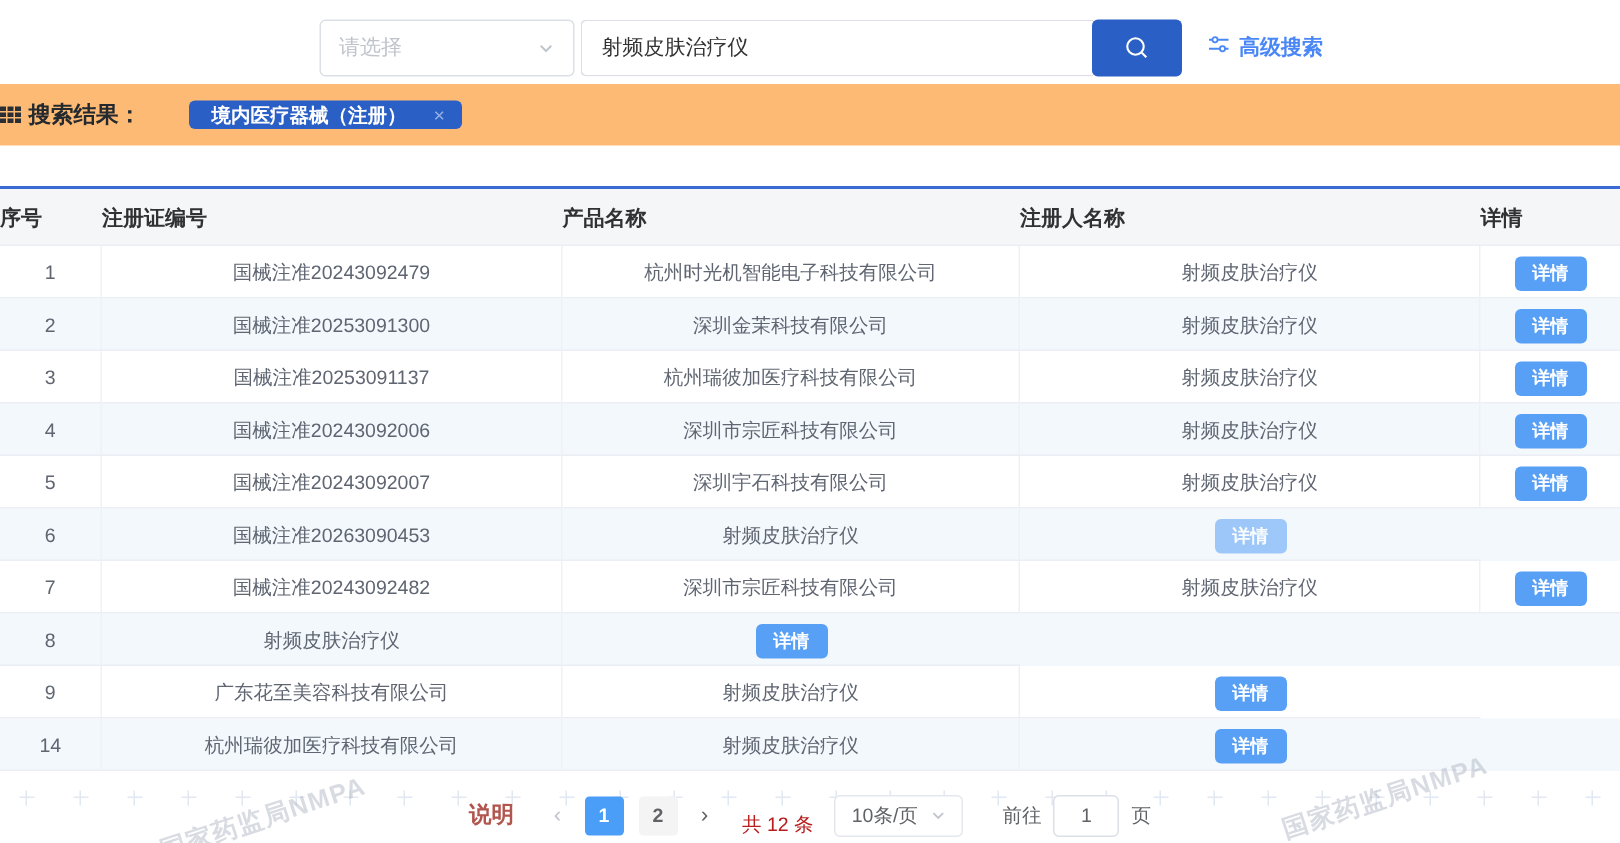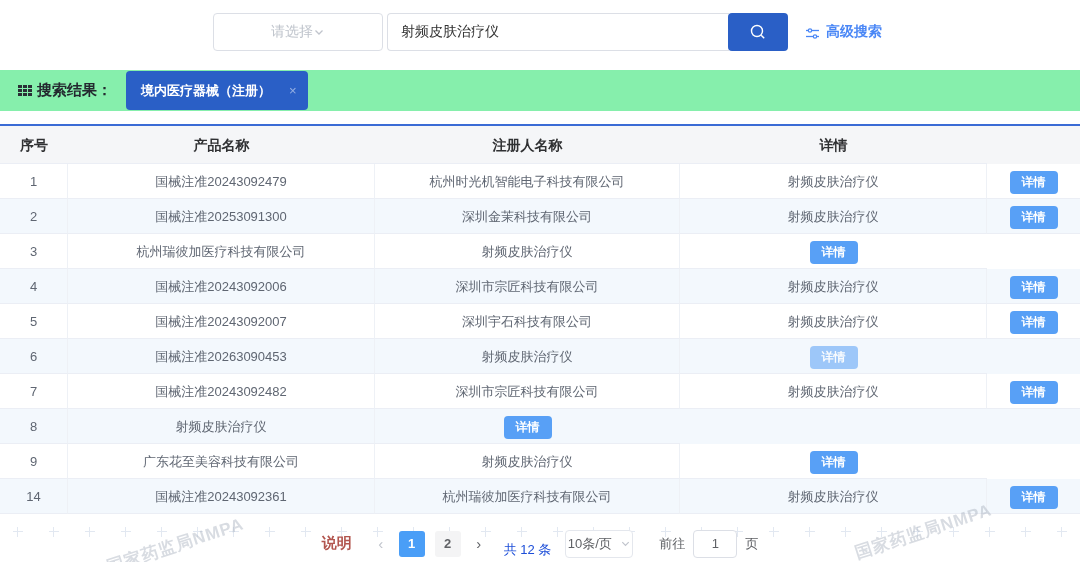--- a/index.html
+++ b/index.html
@@ -7,56 +7,56 @@
   body {
     position:relative; overflow:hidden; background:#ffffff;
     font-family:"Liberation Sans","DejaVu Sans",sans-serif;
     color:#303133;
   }
 
   
   .search-row { position:absolute; top:13px; left:213px; display:flex; align-items:center; }
   .sel-box {
     width:170px; height:38px; border:1px solid #dcdfe6; border-radius:4px;
-    display:flex; align-items:center; justify-content:center;
+    display:flex; align-items:center; justify-content:space-between;
     padding:0 12px; background:#fff; cursor:pointer;
   }
   .sel-placeholder { color:#bfc4cc; font-size:14px; }
   .kw-input {
     width:342px; height:38px; margin-left:4px; border:1px solid #dcdfe6; border-right:none;
     border-radius:4px 0 0 4px; padding:0 13px; font-size:14px; color:#333;
     outline:none; font-family:inherit;
   }
   .search-btn {
     width:60px; height:38px; border:none; border-radius:4px; margin-left:-1px;
     display:flex; align-items:center; justify-content:center; cursor:pointer;
   }
-  .adv-link { display:flex; align-items:flex-end; gap:6px; margin-left:17px;
+  .adv-link { display:flex; align-items:flex-start; gap:6px; margin-left:17px;
     font-size:14px; font-weight:700; cursor:pointer; }
 
   
   .results-band {
-    position:absolute; top:70px; left:0; right:0; height:41px; background:#86efac;
-    display:flex; align-items:center; padding:0 18px;
+    position:absolute; top:56px; left:0; right:0; height:41px; background:#fdba74;
+    display:flex; align-items:center; padding:0 0;
   }
   .grid-icon { display:grid; grid-template-columns:repeat(3,4px); grid-auto-rows:3px; gap:1px; margin-right:5px; }
   .grid-icon i { background:#2a2f36; display:block; }
   .results-label { font-size:15px; font-weight:700; color:#24292f; }
   .result-tag {
-    margin-left:14px; height:39px; border-radius:4px; display:flex; align-items:center;
+    margin-left:32px; height:19px; border-radius:4px; display:flex; align-items:center;
     color:#fff; font-size:13px; font-weight:700; padding:0 11px 0 15px; cursor:default;
   }
   .tag-close { margin-left:18px; color:rgba(255,255,255,.5); font-size:13px; cursor:pointer; font-weight:400; }
 
   
   .table { position:absolute; top:124px; left:0; right:0; border-top:2px solid #3a6bd5; }
   .thead, .tr { display:grid; grid-template-columns:68px 307px 305px 307px 93px; }
   .thead { background:#f5f6f8; }
   .th {
-    height:38px; line-height:38px; text-align:center;
+    height:38px; line-height:38px; text-align:left;
     font-size:14px; font-weight:700; color:#303133; border-bottom:1px solid #ebeef5;
   }
   .td {
     height:35px; line-height:35px; text-align:center; font-size:13px; color:#5f6672;
     border-bottom:1px solid #ebeef5; border-right:1px solid #eef1f6;
     overflow:hidden; white-space:nowrap;
   }
   .td:last-child { border-right:none; }
   .tr:nth-child(even) { background:#f3f8fd; }
   .detail-btn {
@@ -88,23 +88,23 @@
     font-size:15px; cursor:pointer; background:transparent; border:none; font-family:inherit; }
   .pg-arrow.prev { color:#c0c4cc; }
   .pg-arrow.next { color:#606266; }
   .pg-num {
     min-width:26px; height:26px; margin:0 5px; border-radius:3px; border:none;
     display:flex; align-items:center; justify-content:center;
     font-size:13px; font-weight:600; color:#606266; background:#f4f4f5;
     cursor:pointer; font-family:inherit;
   }
   .pg-num.active { color:#fff; }
-  .pg-total { font-size:13px; color:#1d4ed8; margin:13px 14px 0 12px; }
+  .pg-total { font-size:13px; color:#b91c1c; margin:13px 14px 0 12px; }
   .size-select {
-    width:68px; height:28px; border:1px solid #e4e7ed; border-radius:4px; background:#fff;
+    width:86px; height:28px; border:1px solid #e4e7ed; border-radius:4px; background:#fff;
     display:flex; align-items:center; justify-content:center; gap:8px;
     font-size:13px; color:#606266; cursor:pointer;
   }
   .goto { display:flex; align-items:center; margin-left:26px; font-size:13px; color:#606266; }
   .goto-input {
     width:44px; height:28px; margin:0 8px; border:1px solid #dcdfe6; border-radius:4px;
     text-align:center; font-size:13px; color:#606266; outline:none; font-family:inherit;
   }
 </style>
 </head>
@@ -150,20 +150,21 @@
   <span class="results-label">搜索结果：</span>
   <span class="result-tag" id="result-tag" style="background: rgb(42, 95, 198);">
     <span>境内医疗器械（注册）</span>
     <span class="tag-close">×</span>
   </span>
 </div>
 
 <div class="table">
   <div class="thead">
     <div class="th">序号</div>
+    <div class="th">注册证编号</div>
     <div class="th">产品名称</div>
     <div class="th">注册人名称</div>
     <div class="th">详情</div>
   </div>
   <div id="tbody">
   <div class="tr">
     <div class="td">1</div>
     <div class="td">国械注准20243092479</div>
     <div class="td">杭州时光机智能电子科技有限公司</div>
     <div class="td">射频皮肤治疗仪</div>
@@ -177,20 +178,21 @@
     <div class="td">国械注准20253091300</div>
     <div class="td">深圳金茉科技有限公司</div>
     <div class="td">射频皮肤治疗仪</div>
     <div class="td">
       <button class="detail-btn" style="background: rgb(88, 160, 246);">详情</button>
     </div>
   </div>
 
   <div class="tr">
     <div class="td">3</div>
+    <div class="td">国械注准20253091137</div>
     <div class="td">杭州瑞彼加医疗科技有限公司</div>
     <div class="td">射频皮肤治疗仪</div>
     <div class="td">
       <button class="detail-btn" style="background: rgb(88, 160, 246);">详情</button>
     </div>
   </div>
 
   <div class="tr">
     <div class="td">4</div>
     <div class="td">国械注准20243092006</div>
@@ -242,21 +244,20 @@
     <div class="td">9</div>
     <div class="td">广东花至美容科技有限公司</div>
     <div class="td">射频皮肤治疗仪</div>
     <div class="td">
       <button class="detail-btn" style="background: rgb(88, 160, 246);">详情</button>
     </div>
   </div>
 
   <div class="tr">
     <div class="td">14</div>
-    <div class="td">国械注准20243092361</div>
     <div class="td">杭州瑞彼加医疗科技有限公司</div>
     <div class="td">射频皮肤治疗仪</div>
     <div class="td">
       <button class="detail-btn" style="background: rgb(88, 160, 246);">详情</button>
     </div>
   </div>
 </div>
 </div>
 
 <div class="footer">

